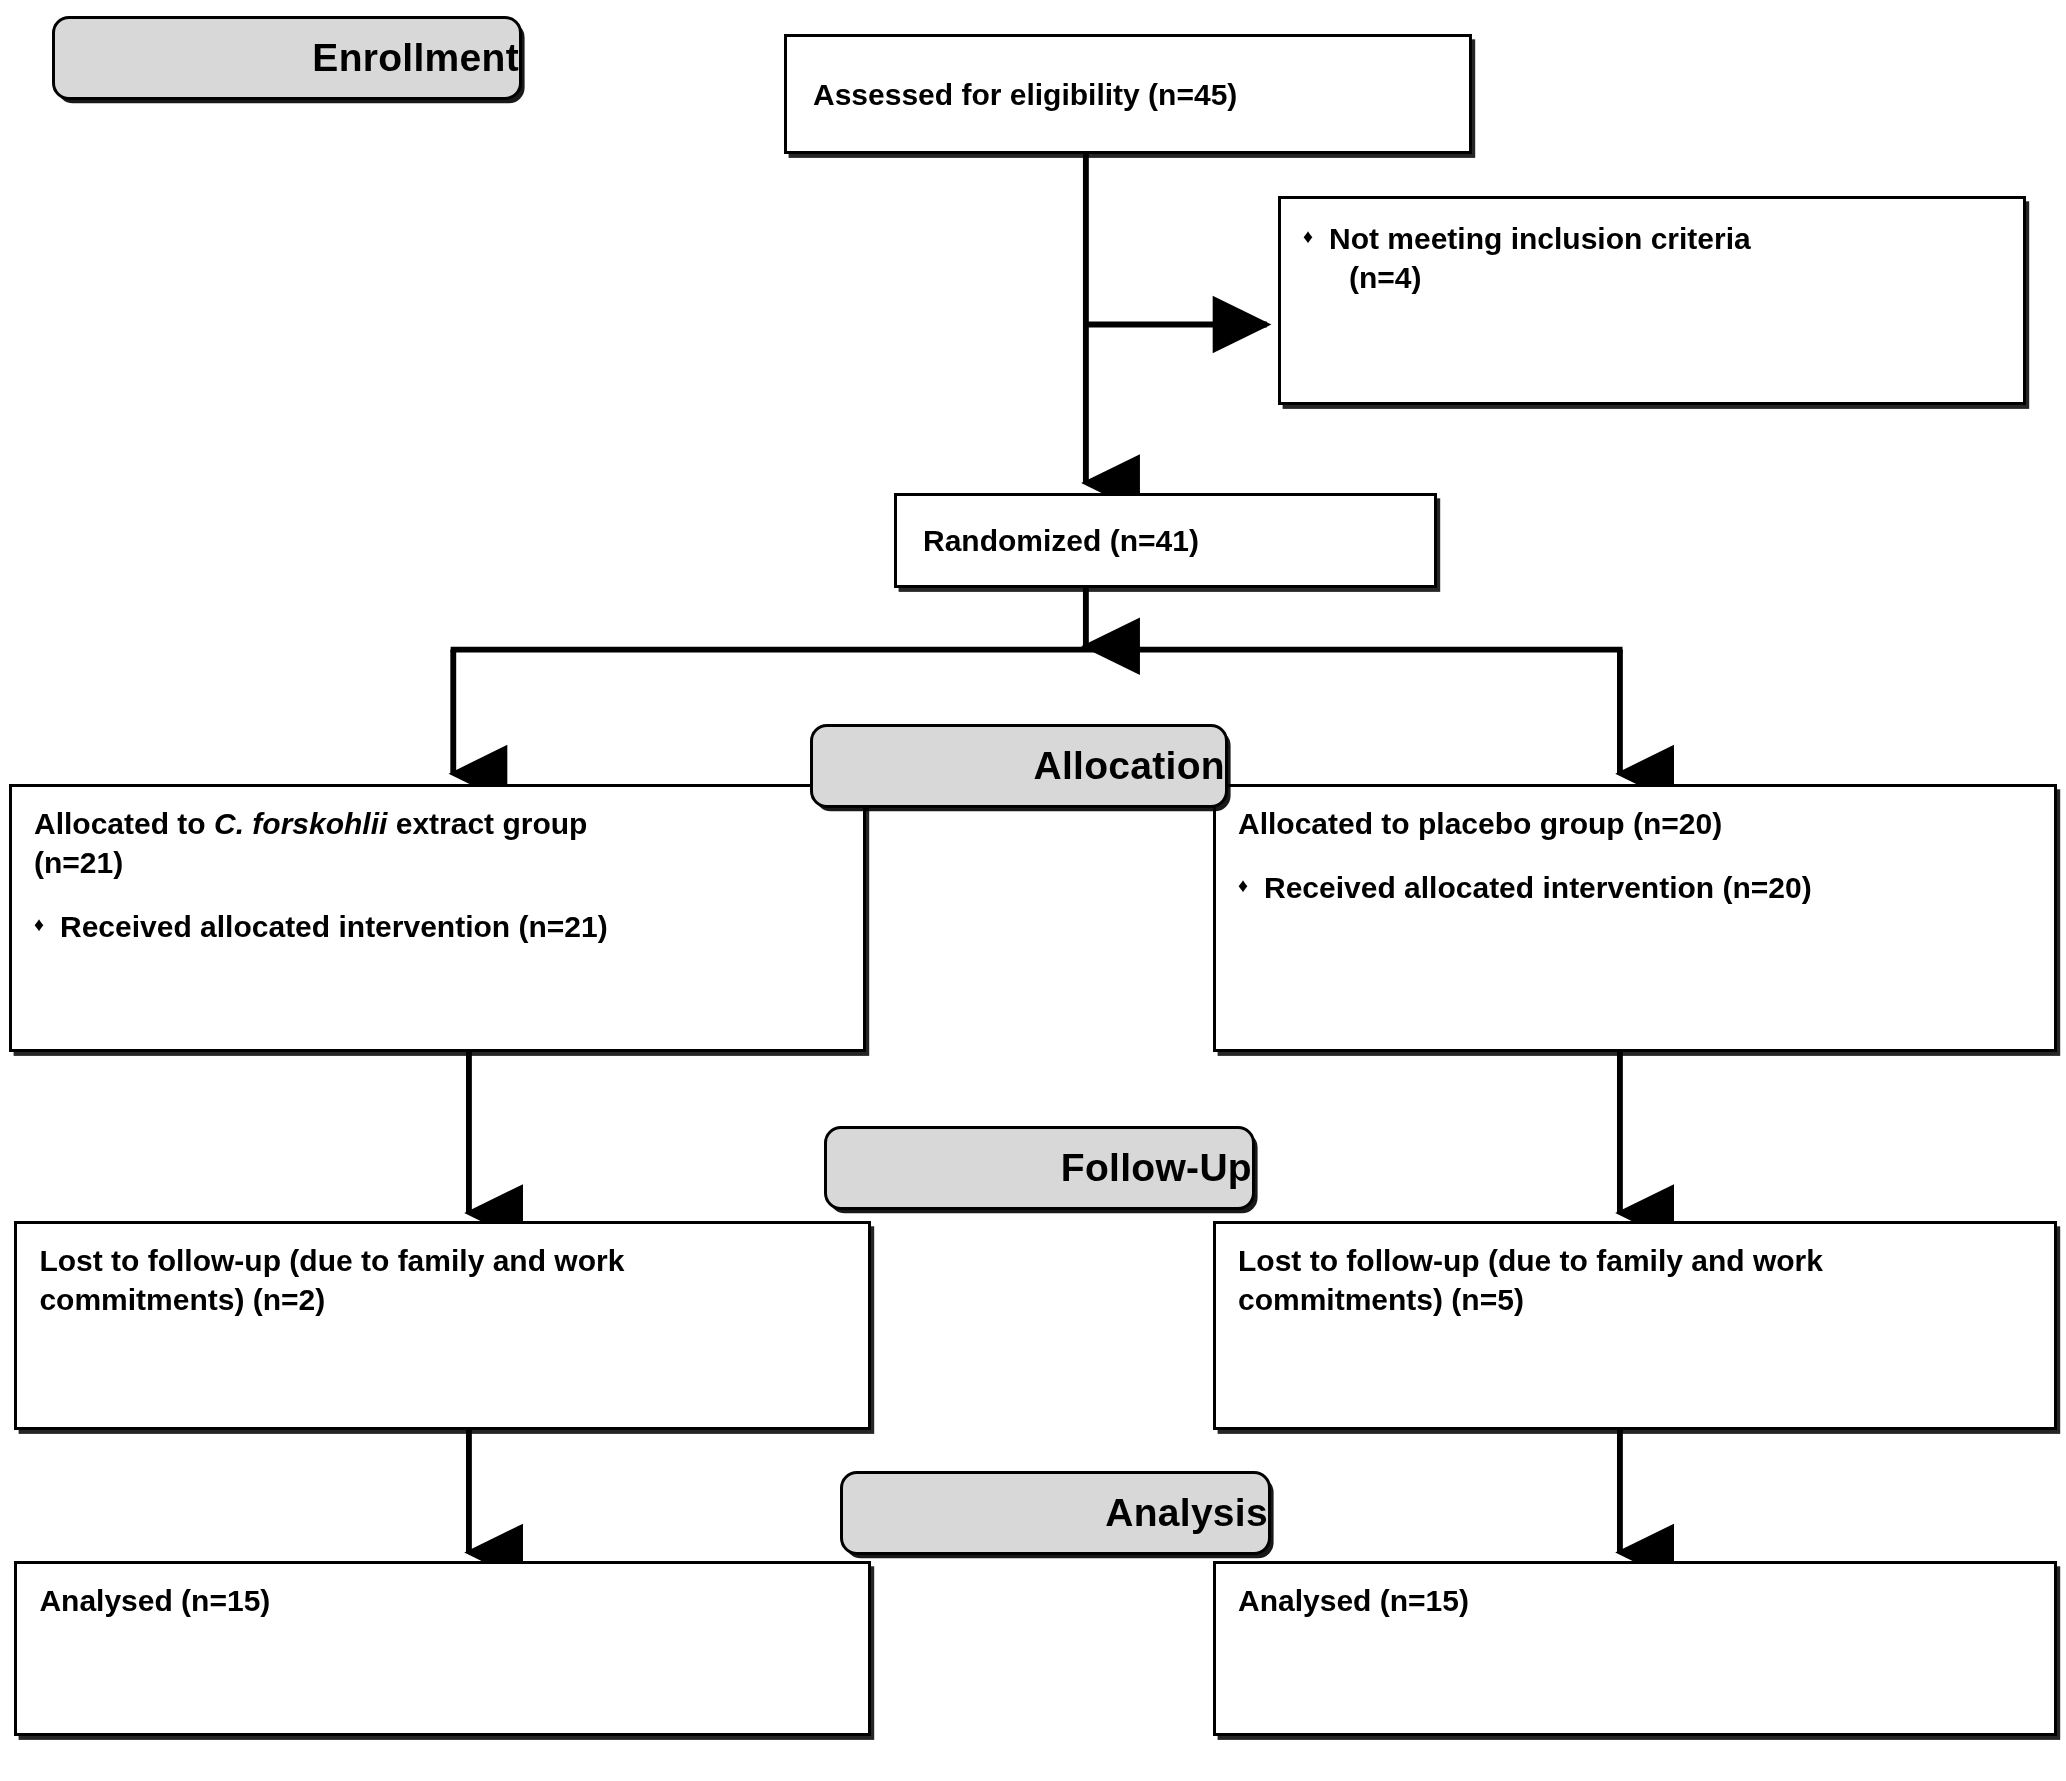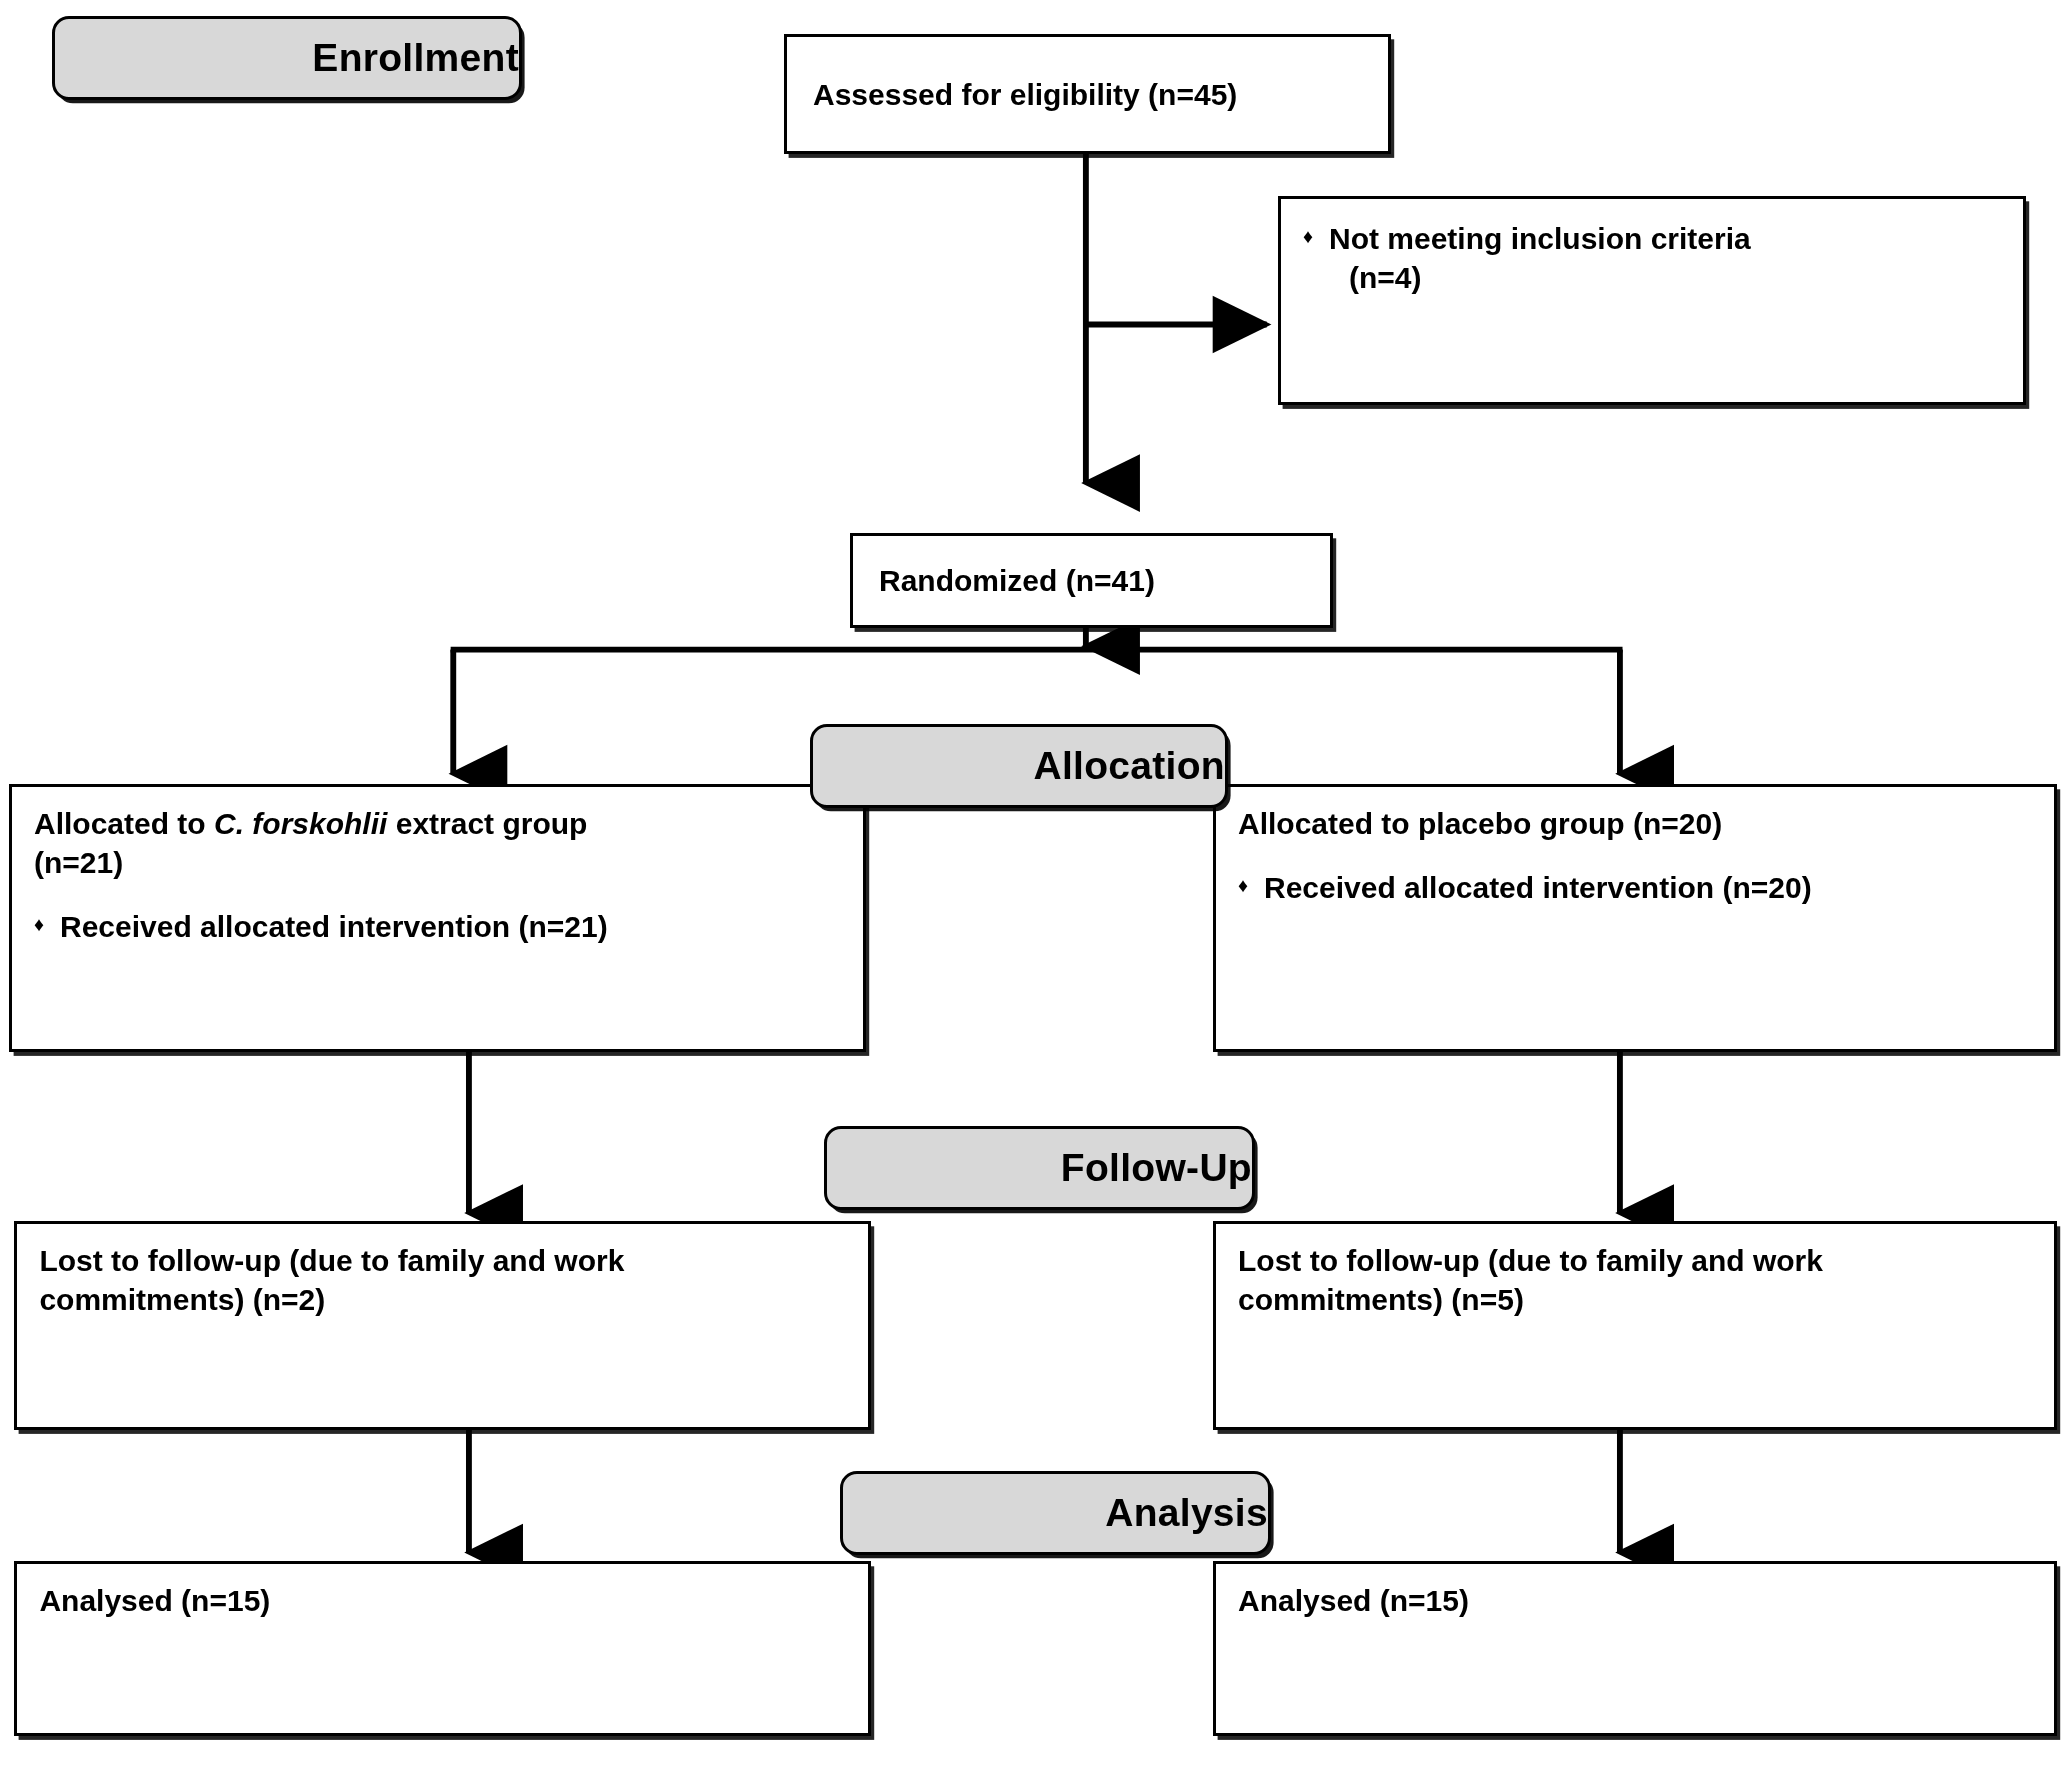--- a/index.html
+++ b/index.html
@@ -127,39 +127,39 @@
 
     <line x1="718" y1="2138" x2="718" y2="2378" stroke="#000" stroke-width="9" marker-end="url(#arrowDown)"></line>
 
     <line x1="2481" y1="2138" x2="2481" y2="2378" stroke="#000" stroke-width="9" marker-end="url(#arrowDown)"></line>
   </svg>
 
   <div class="stage-pill" style="left:52px; top:15.7px; width:470px; height:84px;">
     <span class="stage-label">Enrollment</span>
   </div>
 
-  <div class="node centered" style="left:784px; top:34px; width:607px; height:120px;">
+  <div class="node centered" style="left:784px; top:34px; width:688px; height:120px;">
     <div class="node-inner">
       <span class="node-line">Assessed for eligibility (n=45)</span>
     </div>
   </div>
 
   <div class="node" style="left:1278px; top:196px; width:748px; height:209px;">
     <div class="node-inner">
       <div class="bullet-row">
         <span class="bullet-glyph">♦</span>
         <span class="bullet-text">Not meeting inclusion criteria</span>
       </div>
       <div style="padding-left:46px;">
         <span class="node-line">(n=4)</span>
       </div>
     </div>
   </div>
 
-  <div class="node centered" style="left:850px; top:493px; width:483px; height:95px;margin-top:40px;">
+  <div class="node centered" style="left:894px; top:493px; width:543px; height:95px;">
     <div class="node-inner">
       <span class="node-line">Randomized (n=41)</span>
     </div>
   </div>
 
   <div class="node" style="left:9px; top:784px; width:857px; height:268px;">
     <div class="node-inner">
       <span class="node-line">
         <span>Allocated to </span><span class="ital">C. forskohlii</span><span> extract group</span>
       </span>

